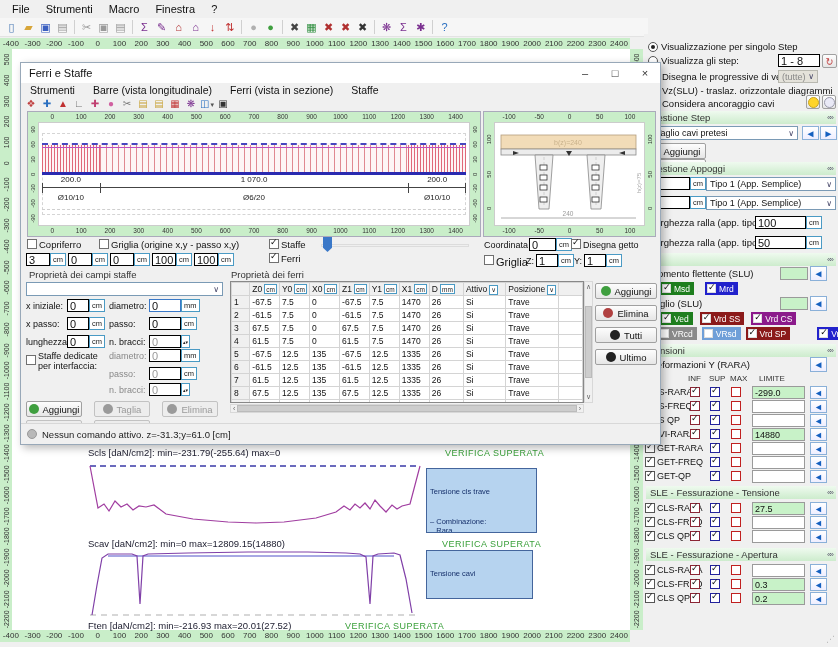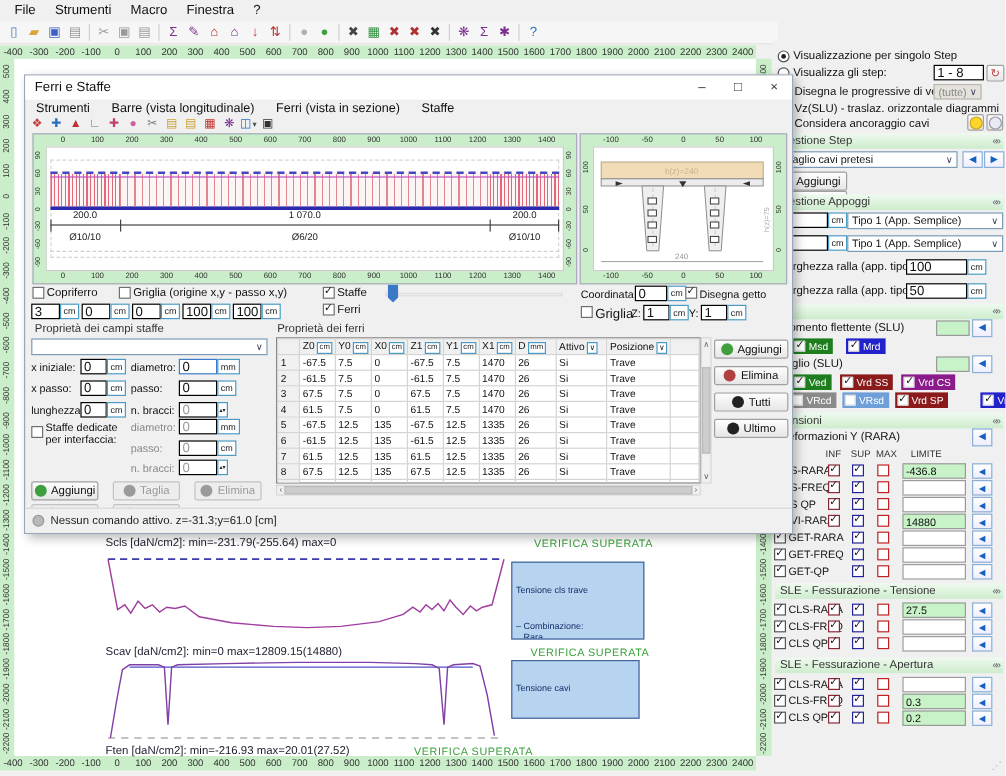--- a/index.html
+++ b/index.html
@@ -438,21 +438,21 @@
       <span class="vhead" style="left:65px">SUP</span>
       <span class="vhead" style="left:86px">MAX</span>
       <span class="vhead" style="left:115px">LIMITE</span>
     </div>
     <div style="position:absolute;left:0;top:352px;width:194px">
         <div class="vrow">
           <span class="vlbl" style="left: 3px;">CLS-RARA</span>
           <span class="cb inf ck" style="left: 46px;"></span>
           <span class="cb sup ck" style="left: 66px;"></span>
           <span class="cb max" style="left: 87px;"></span>
-          <span class="lim filled" style="left: 108px; width: 53px;">-436.8</span>
+          <span class="lim filled" style="left: 108px; width: 53px;">-299.0</span>
           <span class="abtn2" style="left: 166px;">◄</span>
         </div>
         <div class="vrow">
           <span class="vlbl" style="left: 3px;">CLS-FREQ</span>
           <span class="cb inf ck" style="left: 46px;"></span>
           <span class="cb sup ck" style="left: 66px;"></span>
           <span class="cb max" style="left: 87px;"></span>
           <span class="lim" style="left: 108px; width: 53px;"></span>
           <span class="abtn2" style="left: 166px;">◄</span>
         </div>

